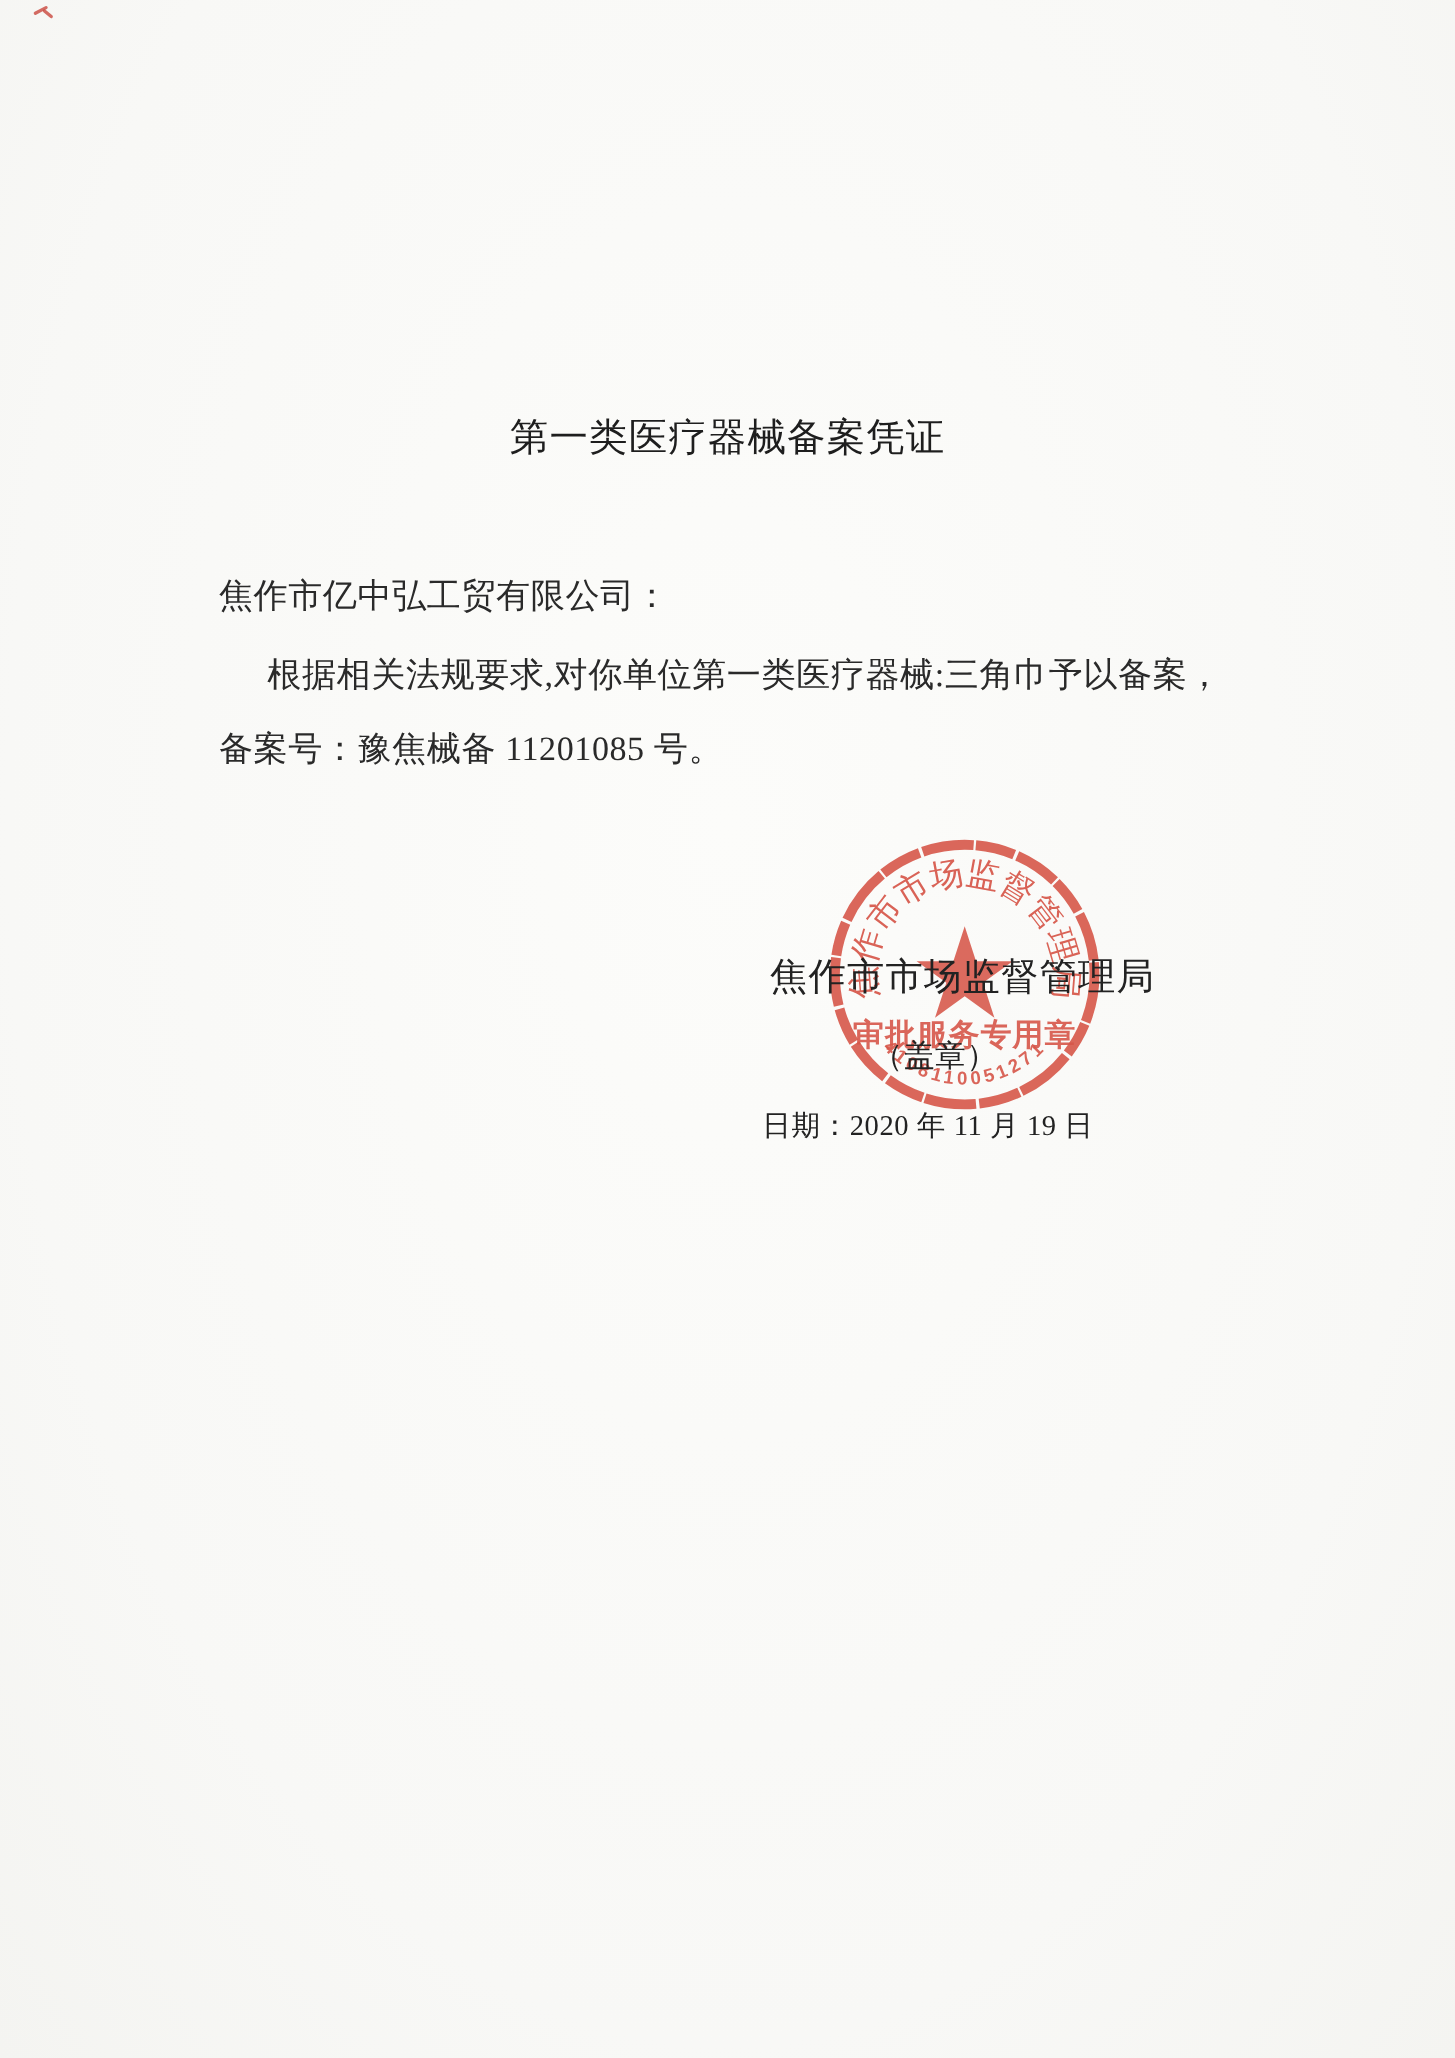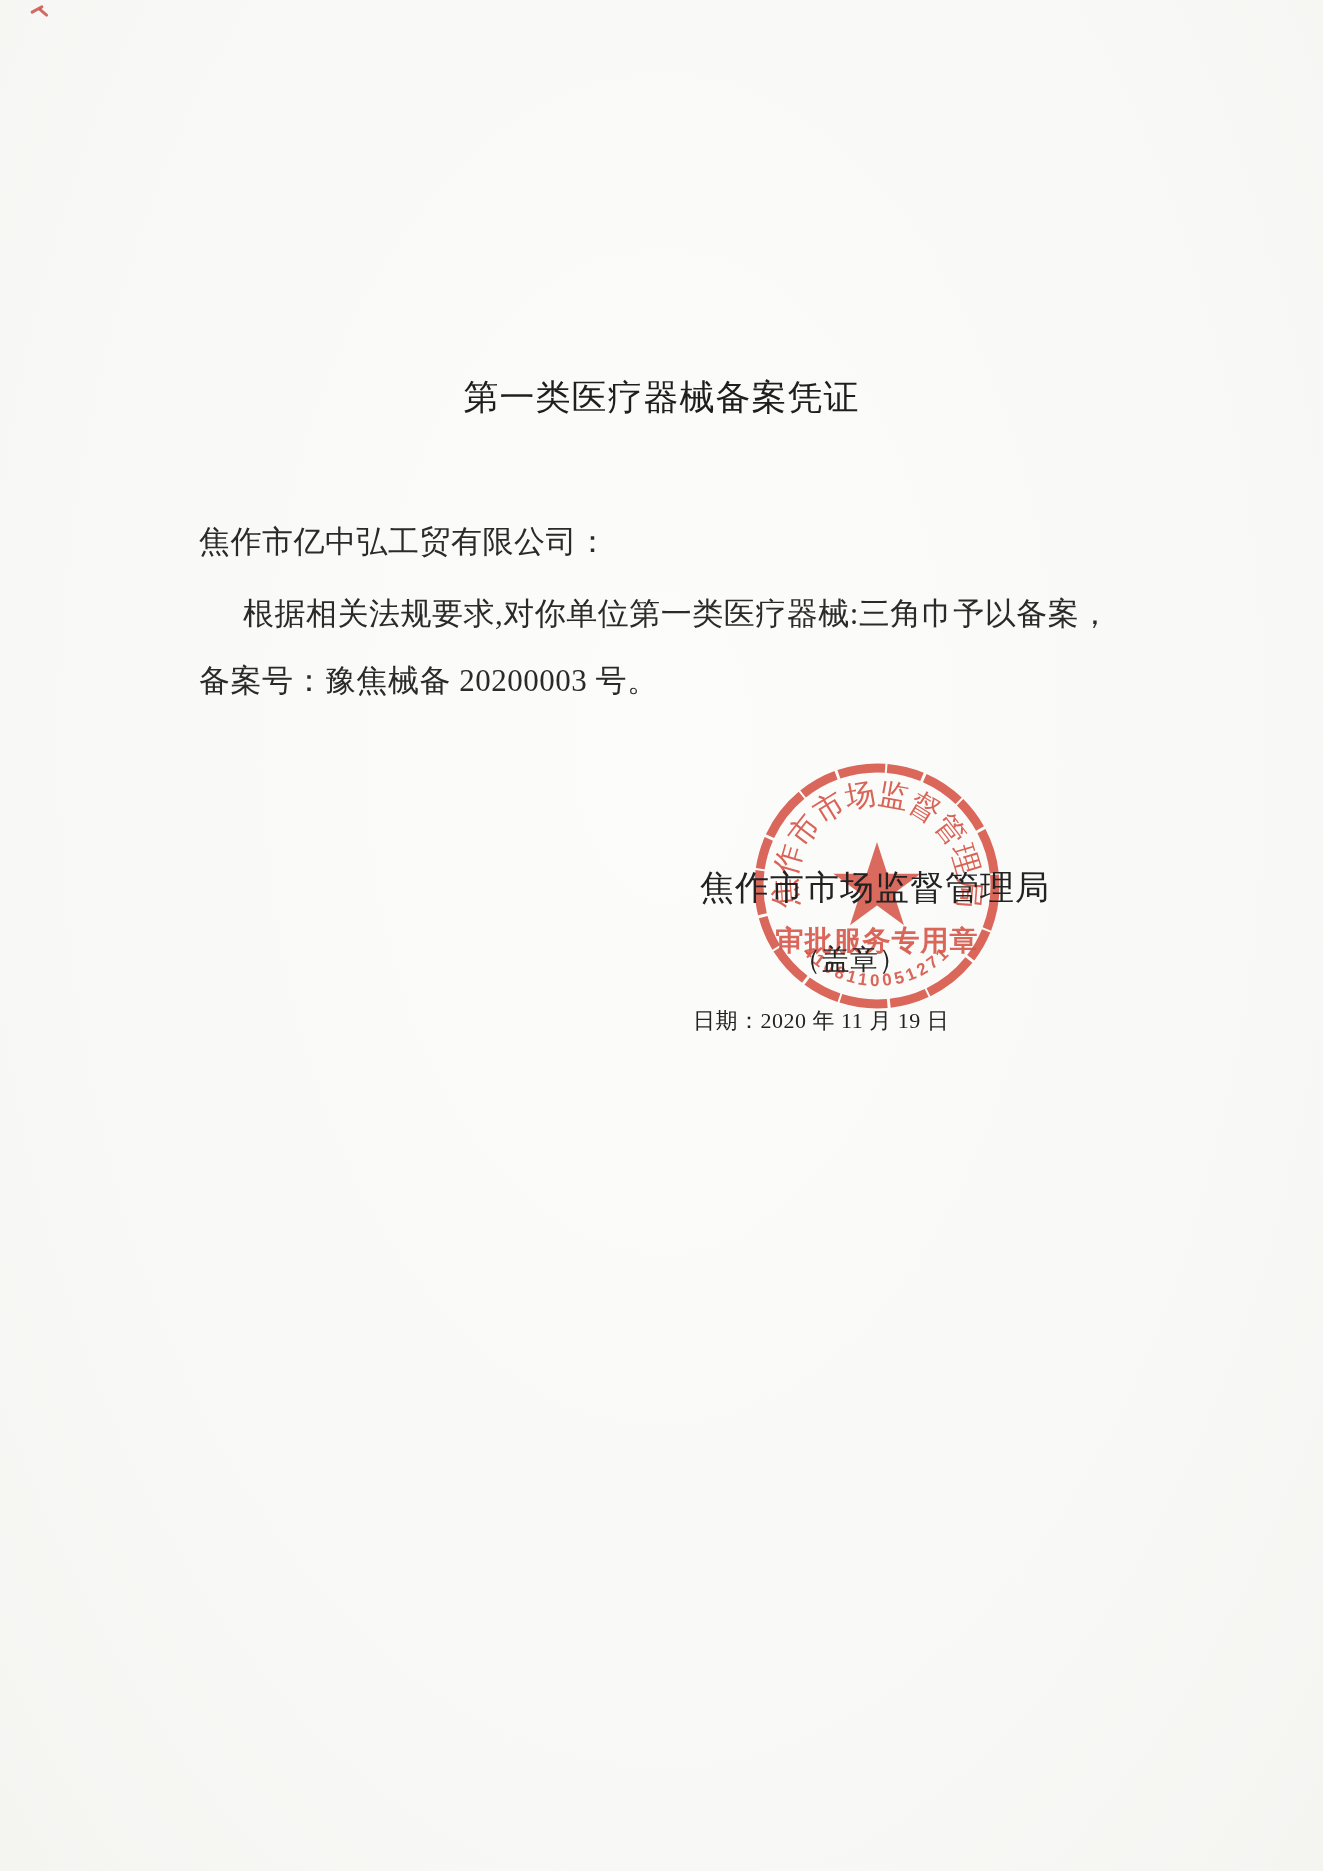--- a/index.html
+++ b/index.html
@@ -16,21 +16,21 @@
   .title{
     position:absolute;top:374px;left:0;width:100%;
     text-align:center;font-size:35px;letter-spacing:1px;color:#1e1e1e;
   }
   .line{position:absolute;font-size:31px;letter-spacing:0.5px;color:#2a2a2a;white-space:nowrap;}
   .salutation{top:521px;left:199px;}
   .paragraph{top:593px;left:243px;}
   .filing{top:660px;left:199px;}
   .issuer{top:865px;left:700px;font-size:34px;letter-spacing:1px;z-index:3;color:#222;}
   .seal-caption{top:941px;left:793px;font-size:28px;z-index:3;color:#222;}
-  .date-line{top:1006px;left:693px;font-size:22px;z-index:3;color:#222;text-align:center;}
+  .date-line{top:1006px;left:693px;font-size:26px;z-index:3;color:#222;text-align:center;}
   .seal{
     position:absolute;left:752px;top:761px;width:250px;height:250px;z-index:1;
     opacity:0.93;
   }
   .seal svg{width:100%;height:100%;}
   .seal text{font-family:"Liberation Sans","DejaVu Sans",sans-serif;}
   .scan-mark{
     position:absolute;left:30px;top:6px;width:22px;height:14px;z-index:2;
   }
   .scan-mark span{
@@ -48,21 +48,21 @@
     <span class="m1"></span>
       <span class="m2"></span>
   </div>
 
   <div class="title">第一类医疗器械备案凭证</div>
 
   <div class="line paragraph">根据相关法规要求,对你单位第一类医疗器械:三角巾予以备案，</div>
 
   <div class="line salutation">焦作市亿中弘工贸有限公司：</div>
 
-  <div class="line filing">备案号：豫焦械备 20200003 号。</div>
+  <div class="line filing">备案号：豫焦械备 11201085 号。</div>
 
   <div class="seal">
     <svg viewBox="0 0 250 250" xmlns="http://www.w3.org/2000/svg">
       <defs>
         <path id="arcTop" d="M 45.8,146.2 A 82,82 0 1 1 204.2,146.2" fill="none"></path>
         <path id="arcBottom" d="M 48.4,189.3 A 100,100 0 0 0 201.6,189.3" fill="none"></path>
       </defs>
 
       <circle cx="125" cy="125" r="118" fill="none" stroke="#d44a3c" stroke-width="9" opacity="0.9" stroke-dasharray="44 2 31 3 52 2 38 3 47 2 36 3 41 2 33 3"></circle>
 

